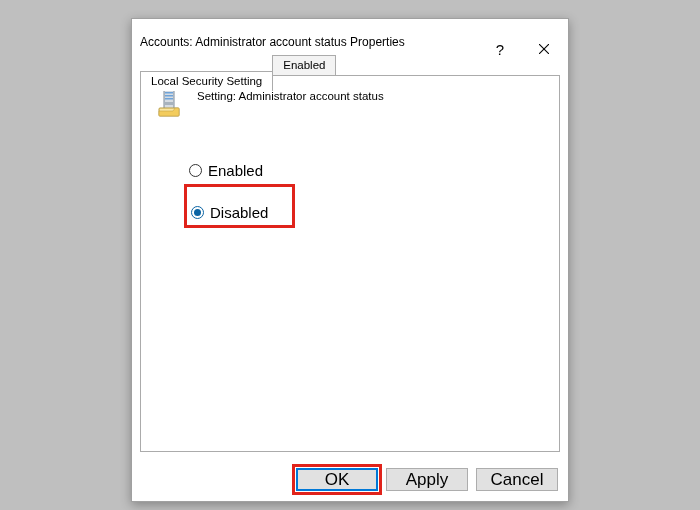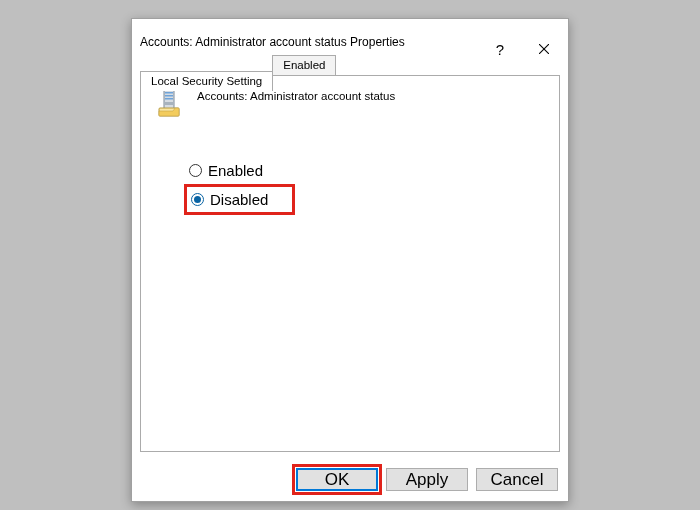--- a/index.html
+++ b/index.html
@@ -107,21 +107,21 @@
       display: flex;
       align-items: center;
       gap: 6px;
       margin-bottom: 6px;
       padding: 2px 6px 2px 2px;
       font-size: 15px;
     }
     .radio-row.highlighted {
       outline: 3px solid #e0231b;
       outline-offset: 0;
-      padding: 4px 24px 4px 4px;
+      padding: 17px 24px 4px 4px;
       width: fit-content;
     }
     .radio {
       width: 13px;
       height: 13px;
       border-radius: 50%;
       border: 1px solid #333;
       display: inline-flex;
       align-items: center;
       justify-content: center;
@@ -188,21 +188,21 @@
           <svg viewBox="0 0 32 32">
             <rect x="9" y="2" width="10" height="24" fill="#d6dce2" stroke="#7d8a98" stroke-width="1"></rect>
             <rect x="10" y="4" width="8" height="1.5" fill="#6fa3d9"></rect>
             <rect x="10" y="7" width="8" height="1.5" fill="#6fa3d9"></rect>
             <rect x="10" y="10" width="8" height="1.5" fill="#6fa3d9"></rect>
             <rect x="10" y="14" width="8" height="3" fill="#a8b3bd"></rect>
             <rect x="4" y="20" width="20" height="8" rx="1" fill="#fbe7a1" stroke="#b89a3e"></rect>
             <path d="M4 23 L18 23 L20 20 L24 20 L24 28 L4 28 Z" fill="#f3cc5d" stroke="#b89a3e" stroke-width="0.5"></path>
           </svg>
         </span>
-        <span class="policy-label">Accounts: Administrator account status</span>
+        <span class="policy-label">Setting: Administrator account status</span>
       </div>
 
       <div class="radio-group">
         <label class="radio-row">
           <span class="radio"></span>
           <span>Enabled</span>
         </label>
         <label class="radio-row highlighted">
           <span class="radio selected"></span>
           <span>Disabled</span>

